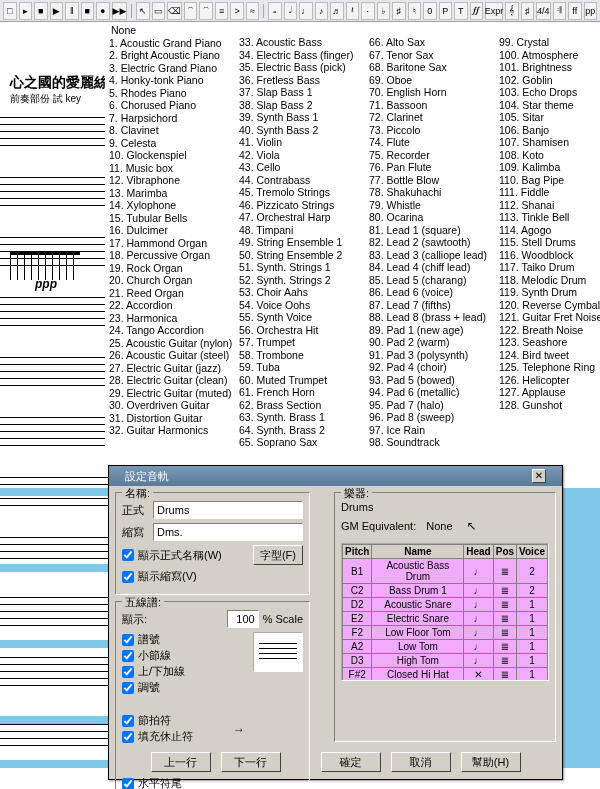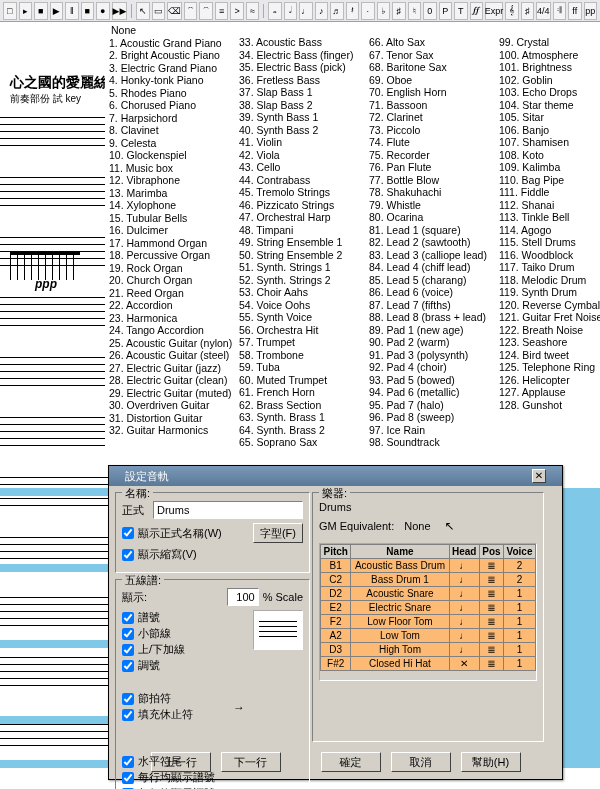--- a/index.html
+++ b/index.html
@@ -22,35 +22,35 @@
 
   .instrument-list { position: absolute; top: 22px; left: 105px; width: 495px; height: 444px; background: #fff; display: flex; font-size: 10.5px; }
   .inst-col { width: 130px; padding: 2px 0 0 2px; }
   .inst-none { padding-left: 2px; }
   .inst-item { white-space: nowrap; line-height: 12.5px; cursor: pointer; }
 
   .dialog { position: absolute; top: 465px; left: 108px; width: 455px; height: 315px; background: #d4d0c8;
     border: 1px solid #000; box-shadow: 1px 1px 2px rgba(0,0,0,.4); }
   .dlg-title { background: linear-gradient(#7a99b8, #5a7998); color: #fff; height: 20px; display: flex; align-items: center; padding: 0 16px; font-size: 11px; justify-content: space-between; }
   .dlg-close { width: 14px; height: 14px; background: #d4d0c8; border: 1px solid #fff; border-right-color:#404040; border-bottom-color:#404040; color: #000; font-size: 10px; line-height: 12px; text-align: center; cursor: pointer; }
-  .dlg-body { padding: 6px; display: flex; gap: 2px; height: 262px; }
+  .dlg-body { padding: 6px; display: flex; gap: 24px; height: 262px; }
   .group { border: 1px solid #808080; border-right-color: #fff; border-bottom-color: #fff; padding: 8px 6px 6px; position: relative; margin-bottom: 6px; }
   .group::before { content: attr(data-title); position: absolute; top: -7px; left: 6px; background: #d4d0c8; padding: 0 3px; font-size: 11px; }
   .left-col { width: 195px; }
   .right-col { width: 232px; }
   .row { display: flex; align-items: center; gap: 4px; margin-bottom: 4px; font-size: 11px; }
   .lbl { width: 28px; }
   .inp { flex: 1; height: 18px; background: #fff; border: 1px solid #808080; border-right-color:#fff; border-bottom-color:#fff; padding: 1px 3px; font-size: 11px; font-family: inherit; }
   .chk { width: 12px; height: 12px; }
   .btn { height: 20px; border: 1px solid #fff; border-right-color:#404040; border-bottom-color:#404040; background: #d4d0c8; padding: 0 6px; font-size: 11px; cursor: pointer; font-family: inherit; }
   .staff-prev { width: 50px; height: 40px; border: 1px inset #fff; background: #fff; position: relative; margin-left: 4px; }
   .staff-prev::before { content:""; position:absolute; top: 10px; left: 5px; right: 5px; height: 20px;
     background: repeating-linear-gradient(to bottom, #000 0 1px, transparent 1px 5px); }
 
-  .pitch-table { width: 100%; border-collapse: collapse; background: #fdba74; font-size: 10px; }
+  .pitch-table { width: 100%; border-collapse: collapse; background: #f0abfc; font-size: 10px; }
   .pitch-table th, .pitch-table td { border: 1px solid #808080; padding: 1px 2px; text-align: center; }
   .pitch-table th { background: #d4d0c8; }
   .pitch-scroll { height: 138px; overflow-y: scroll; border: 1px inset #fff; }
 
   .dlg-buttons { display: flex; justify-content: center; gap: 10px; padding: 4px; }
   .dlg-buttons .btn { width: 60px; }
 
   .blue-strip { position: absolute; background: #7fc8e8; }
   .bs1 { top: 488px; left: 0; width: 108px; height: 8px; }
   .bs2 { top: 564px; left: 0; width: 108px; height: 8px; }
@@ -282,20 +282,24 @@
   </div>
 
   <div class="dlg-body">
     <div class="left-col">
       <div class="group" data-title="名稱:" id="grp-name">
         <div class="row">
           <span class="lbl">正式</span>
           <input class="inp" value="Drums" style="">
         </div>
         <div class="row">
+          <span class="lbl">縮寫</span>
+          <input class="inp" value="Dms." style="">
+        </div>
+        <div class="row">
           <input type="checkbox" class="chk" checked="" style="">
           <span>顯示正式名稱(W)</span>
           <button class="btn" style="margin-left:auto">字型(F)</button>
         </div>
         <div class="row">
           <input type="checkbox" class="chk" checked="" style="">
           <span>顯示縮寫(V)</span>
         </div>
       </div>
       <div class="group" data-title="五線譜:" id="grp-staff">

